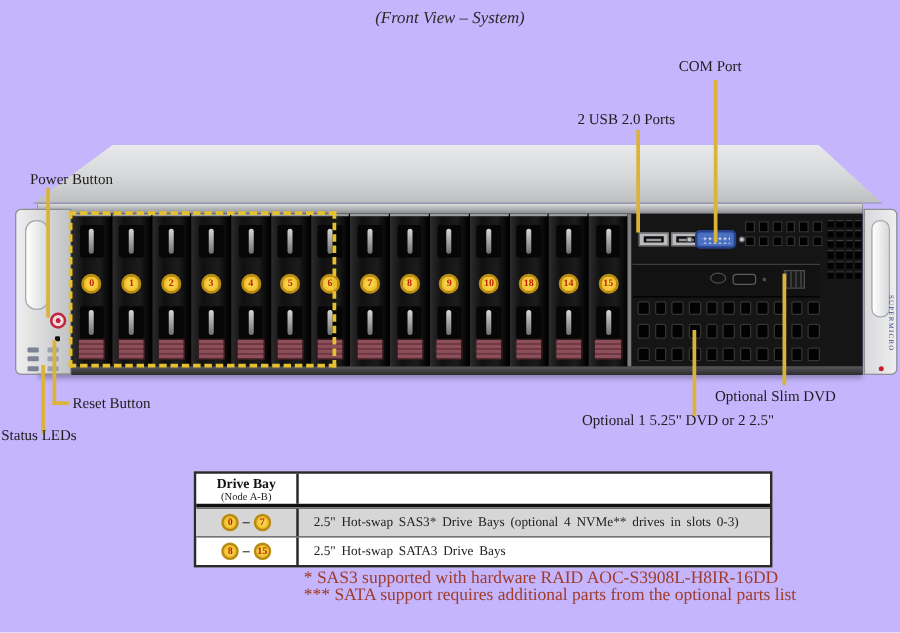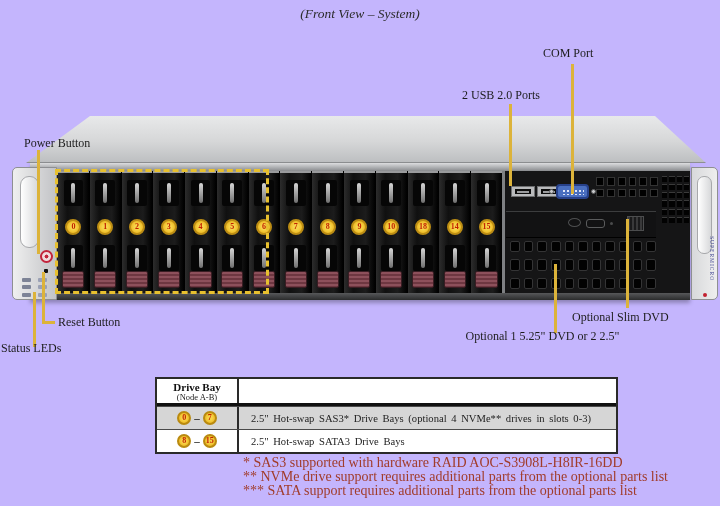--- a/index.html
+++ b/index.html
@@ -451,17 +451,16 @@
           <span class="bay-dash">–</span>
           <span class="bay-badge">15</span>
         </div>
       </div>
       <div class="t-col2 t-desc">2.5" Hot-swap SATA3 Drive Bays</div>
     </div>
   </div>
 
   <div id="footnotes" class="abs">
     <div>* SAS3 supported with hardware RAID AOC-S3908L-H8IR-16DD</div>
-    <div>** NVMe drive support requires additional parts from the optional parts list</div>
     <div>*** SATA support requires additional parts from the optional parts list</div>
   </div>
 
 </div>
 
 </body></html>

